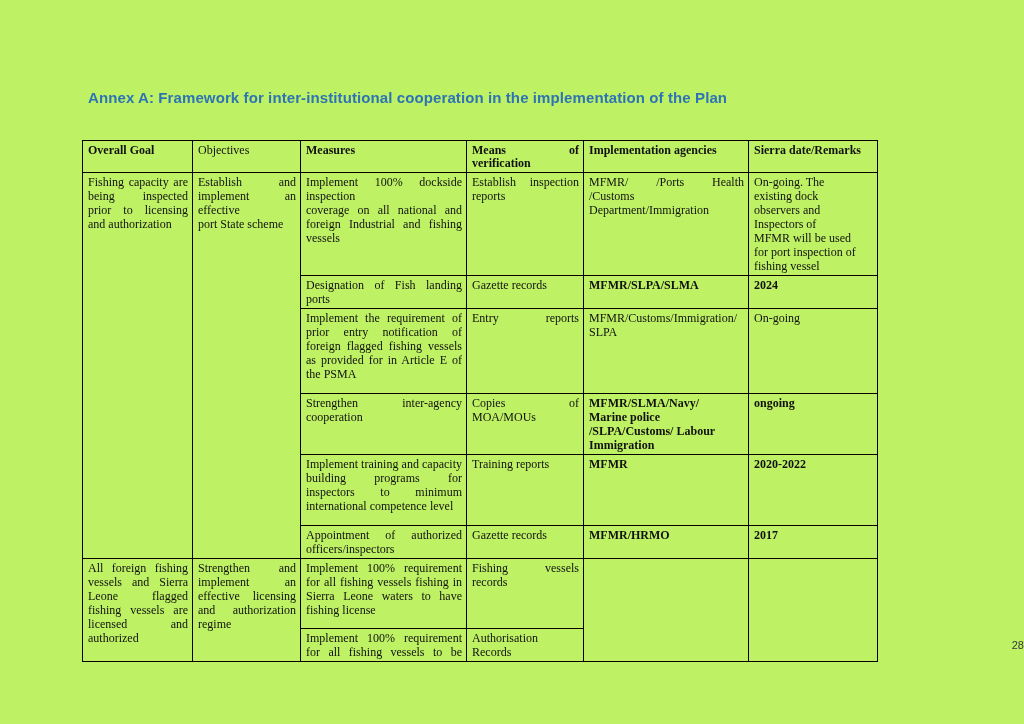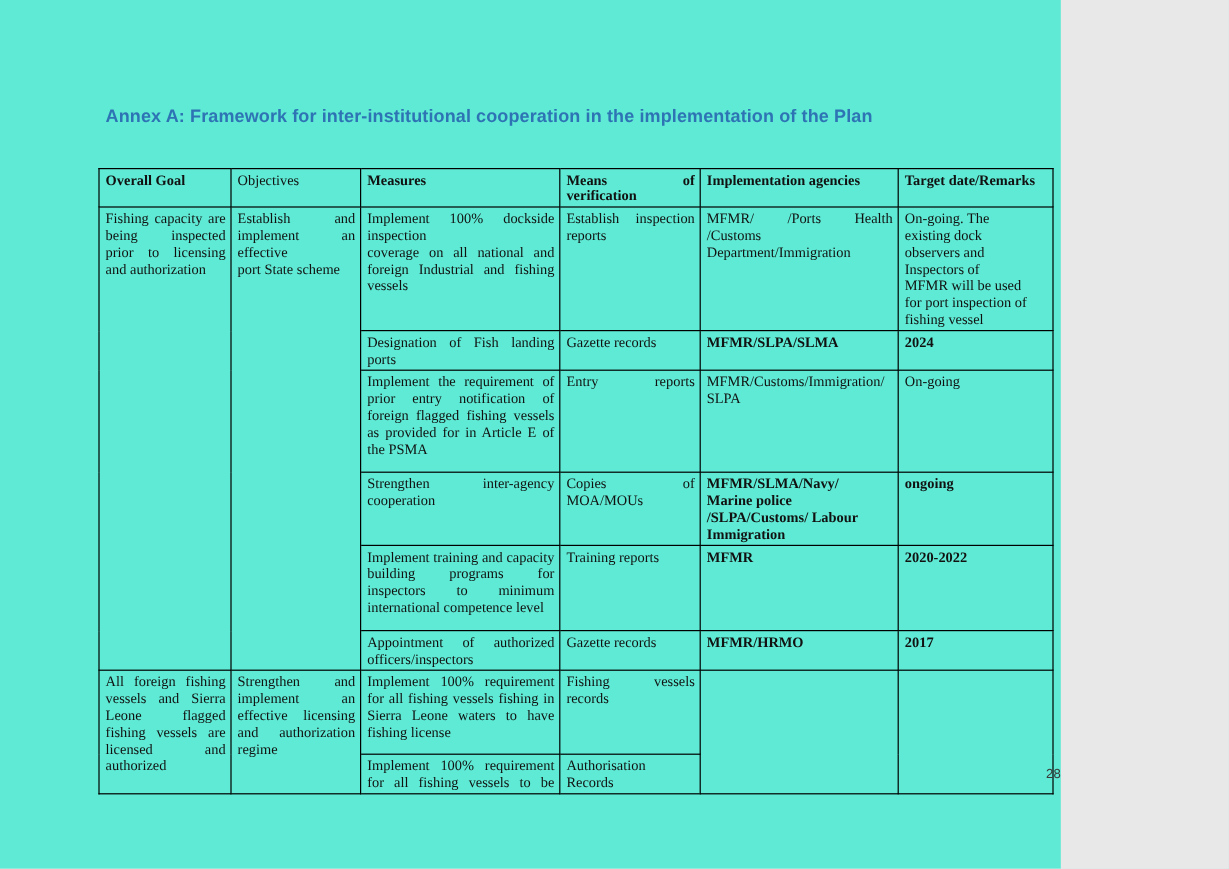--- a/index.html
+++ b/index.html
@@ -1,21 +1,21 @@
 <!DOCTYPE html>
 <html><head>
 <meta charset="utf-8">
 <style>
   * { margin: 0; padding: 0; box-sizing: border-box; }
   html, body { background: #e8e8e8; }
   .page {
     position: relative;
-    width: 884px;
+    width: 1024px;
     height: 724px;
-    background: #5eead4;
+    background: #bef264;
     font-family: "Liberation Serif", serif;
     color: #111111;
     overflow: hidden;
   }
   .title {
     position: absolute;
     left: 88px;
     top: 89px;
     font-family: "Liberation Sans", sans-serif;
     font-weight: bold;
@@ -71,21 +71,21 @@
       <col style="width:129px">
     </colgroup>
 
     <tbody>
         <tr class="hdr" style="height:28px">
       <td class="b">Overall Goal</td>
       <td>Objectives</td>
       <td class="b">Measures</td>
       <td class="b just">Means of verification</td>
       <td class="b">Implementation agencies</td>
-      <td class="b">Target date/Remarks</td>
+      <td class="b">Sierra date/Remarks</td>
     </tr>
 
     <tr style="height:98px">
       <td rowspan="6" class="just">Fishing capacity are being inspected prior to licensing and authorization</td>
       <td rowspan="6" class="just pre">Establish and implement an effective
 port State scheme</td>
       <td class="just pre">Implement 100% dockside inspection
 coverage on all national and foreign Industrial and fishing vessels</td>
       <td class="just">Establish inspection reports</td>
       <td class="spread pre">MFMR/ /Ports Health

